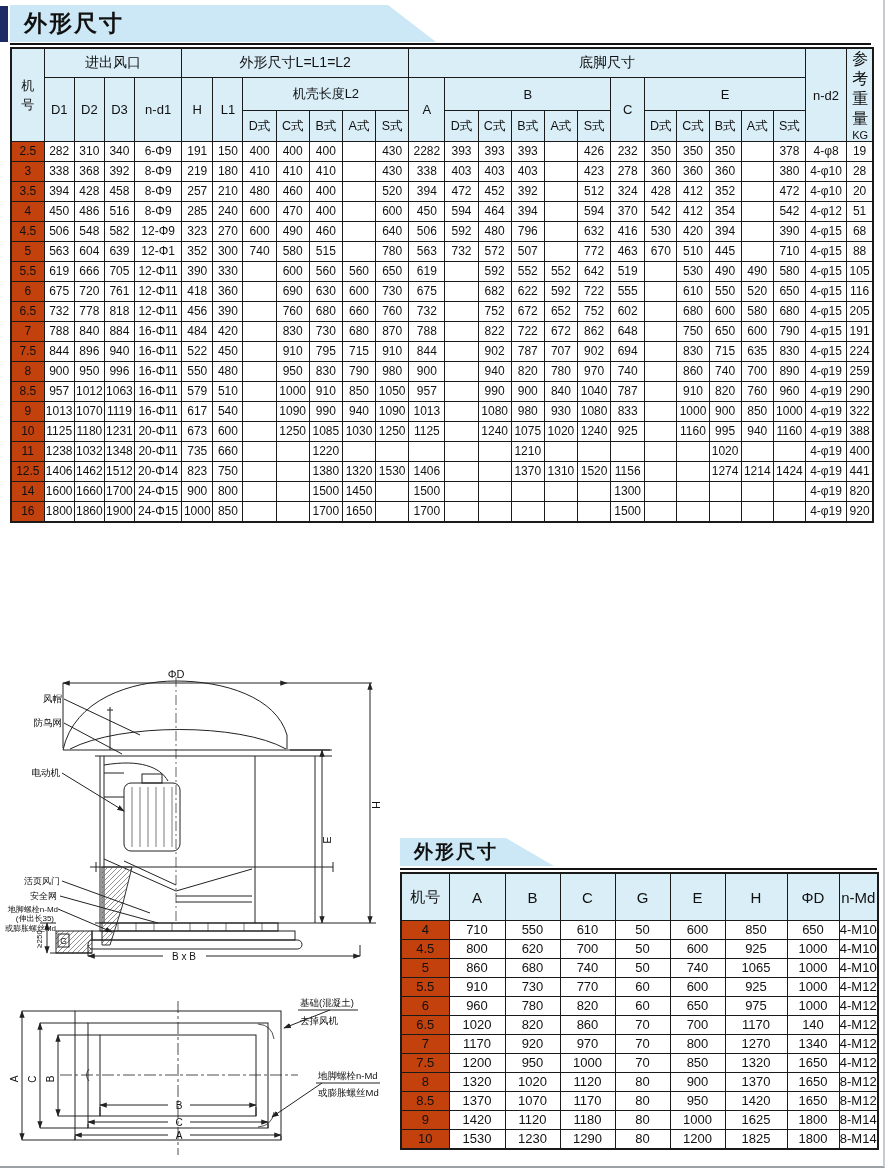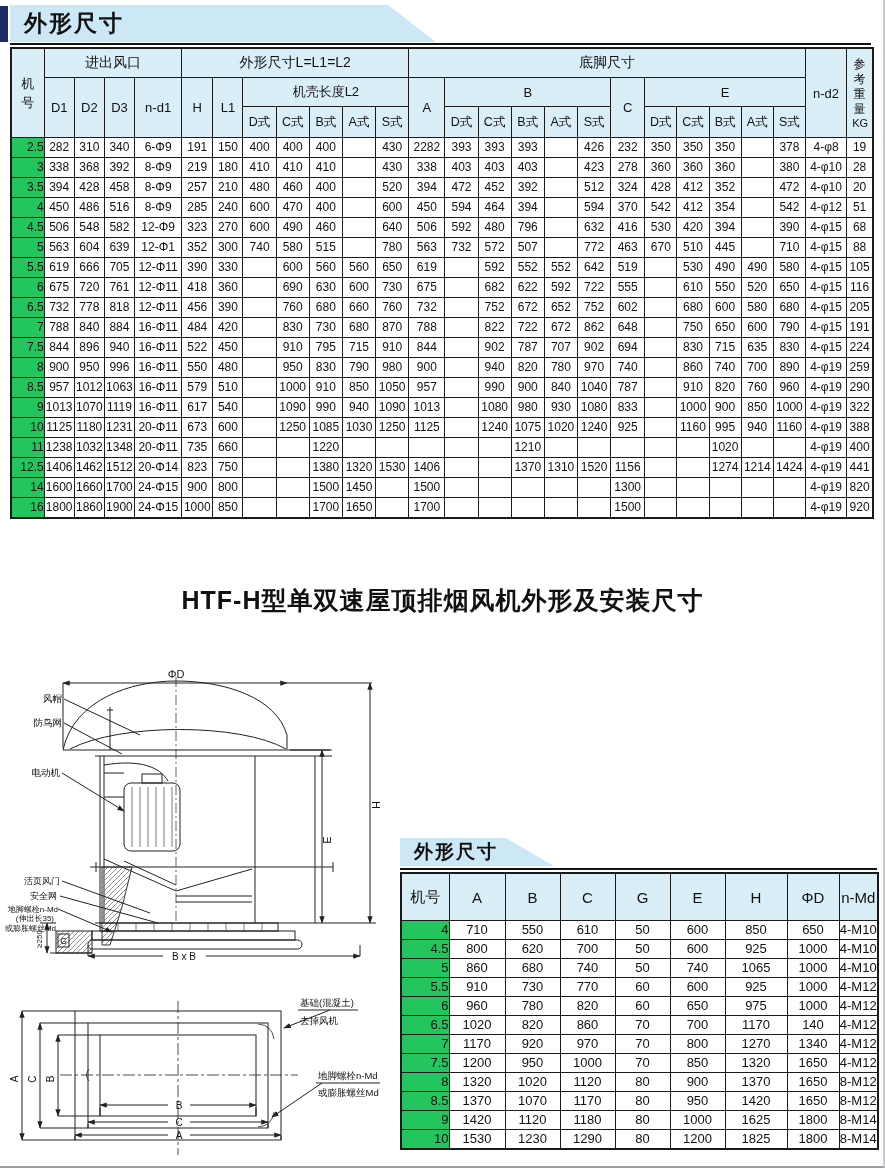--- a/index.html
+++ b/index.html
@@ -18,23 +18,23 @@
   table{border-collapse:collapse;table-layout:fixed;position:absolute;background:#fff;}
   th,td{border:1px solid #1a1a1a;text-align:center;vertical-align:middle;overflow:hidden;padding:0;}
   th{background:#daeef8;font-weight:normal;}
   #table1{left:10px;top:47px;width:864px;border:2px solid #1a1a1a;}
   #table1 th{font-size:13px;height:28px;}
   #table1 .grp{font-size:14px;}
   #table1 .sty{height:30px;font-size:12.5px;}
   #table1 td{font-size:12px;height:19px;line-height:19px;}
   .wrap1{word-break:break-all;padding:0 9px;font-size:14px;line-height:1.5;}
   .vkg{padding:0 5px;}
-  .vkg .w{word-break:break-all;font-size:12px;line-height:1.25;}
+  .vkg .w{word-break:break-all;font-size:16px;line-height:1.25;}
   .vkg .u{font-size:11px;white-space:nowrap;}
-  .rowhead{background:#22c55e;text-align:right;}
+  .rowhead{background:#c2410c;}
 
   #table2{left:400px;top:872px;width:477px;border:2px solid #1a1a1a;}
   #table2 th{font-size:15px;height:46px;}
   #table2 td{font-size:13px;height:18px;line-height:18px;}
 
   .main-title{position:absolute;left:0;top:584px;width:885px;text-align:center;
               font-size:25px;font-weight:bold;letter-spacing:1px;}
   #diagram{position:absolute;left:0;top:655px;}
   .dtx{font-family:"Liberation Sans","DejaVu Sans",sans-serif;fill:#111;}
 </style>
@@ -651,21 +651,20 @@
           <td></td>
           <td></td>
           <td></td>
           <td></td>
           <td>4-φ19</td>
           <td>920</td>
         </tr>
       </tbody>
   </table>
 
-  <div class="main-title">HTF-H型单双速屋顶排烟风机外形及安装尺寸</div>
 
   <svg id="diagram" width="440" height="513" viewBox="0 0 440 513">
     <defs>
       <marker id="ar" viewBox="0 0 10 10" refX="9" refY="5" markerWidth="7.5" markerHeight="7.5" orient="auto-start-reverse">
         <path d="M0 1.5 L10 5 L0 8.5 z" fill="#222"></path>
       </marker>
       <pattern id="ht" width="5" height="5" patternUnits="userSpaceOnUse">
         <path d="M0 5 L5 0 M-1 1 L1 -1 M4 6 L6 4" stroke="#777" stroke-width="0.8"></path>
       </pattern>
     </defs>

